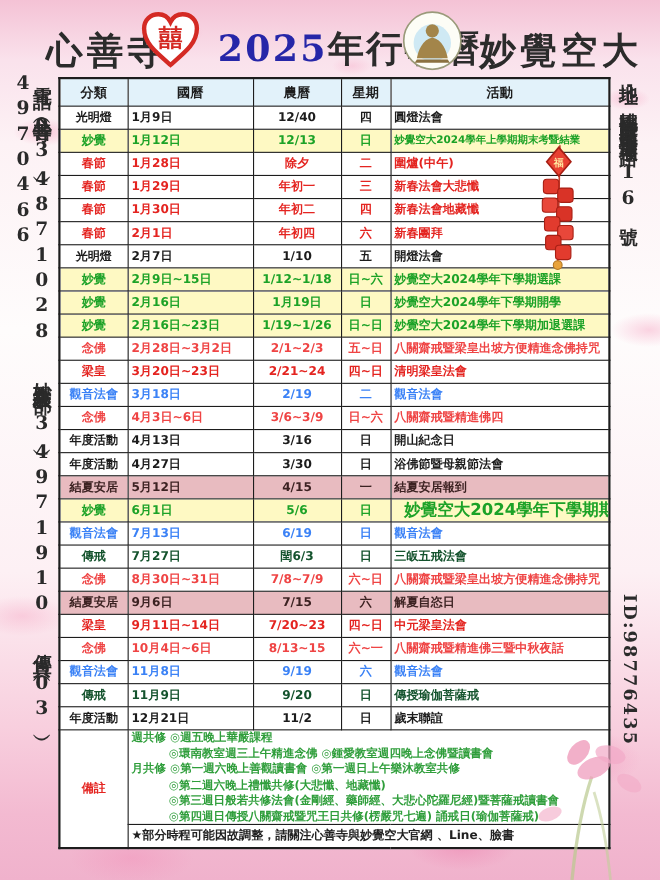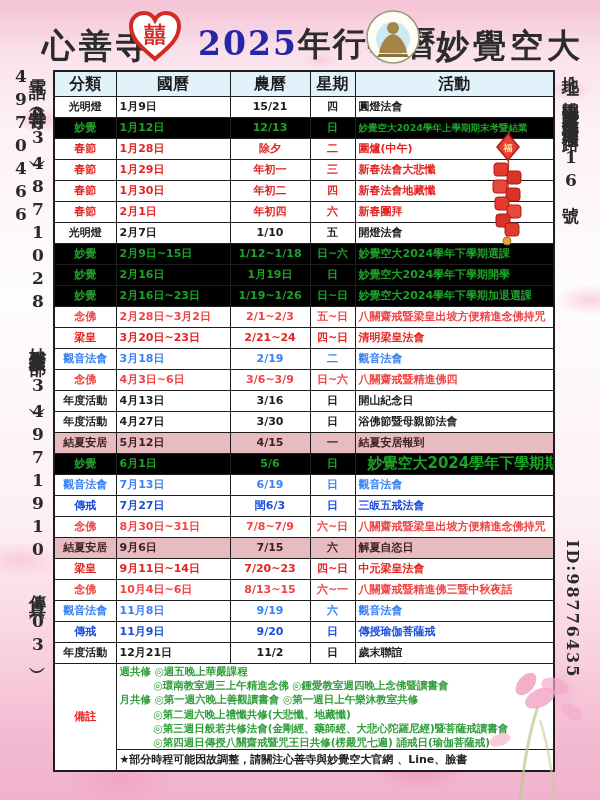--- a/index.html
+++ b/index.html
@@ -29,30 +29,30 @@
   .v-id{text-orientation:mixed;letter-spacing:2px;}
   table.cal{
     position:absolute;left:53px;top:70px;width:500px;
     border-collapse:collapse;table-layout:fixed;background:#ffffff;
     border:2px solid #1d1d1d;
   }
   table.cal td,table.cal th{
     border:1.5px solid #1d1d1d;padding:0 3px;height:20px;line-height:1.05;
     font-size:11px;font-weight:bold;white-space:nowrap;overflow:hidden;
   }
-  table.cal th{background:#e2f2fa;color:#1d1d1d;font-size:16px;height:24px;text-align:center;font-weight:bold;}
+  table.cal th{background:#e2f2fa;color:#1d1d1d;font-size:12px;height:24px;text-align:center;font-weight:bold;}
   td.c-cat,td.c-lunar,td.c-week{text-align:center;}
   td.c-solar{text-align:left;padding-left:10px;}
   td.c-act{text-align:left;padding-left:8px;}
   tr.r-plain{color:#1c1c1c;}
   tr.r-festival{color:#e42420;}
-  tr.r-miaojue{background:#000000;color:#1ca227;}
+  tr.r-miaojue{background:#fef9c3;color:#1ca227;}
   tr.r-nianfo{color:#ef4444;}
   tr.r-guanyin{color:#3b82f6;}
-  tr.r-chuanjie{color:#1d4ed8;}
+  tr.r-chuanjie{color:#14532d;}
   tr.r-anju{background:#e8bbc0;color:#3c2222;}
   td.notes-label{color:#e42420;font-size:13px;text-align:center;}
   td.notes-body{height:auto;white-space:normal;padding:3px 4px 4px 6px;}
   .note-line{color:#2f9e3b;font-size:10.5px;font-weight:bold;line-height:1.35;white-space:nowrap;}
   .note-indent{padding-left:34px;}
   .note-gap{margin-top:0;}
   td.footer-note{color:#222;font-size:11px;text-align:left;padding:5px 4px 5px 6px;height:24px;}
   .heart-glyph{font-family:"DejaVu Serif",serif;}
   .fire{position:absolute;left:485px;top:130px;z-index:5;}
   .flower-art{position:absolute;pointer-events:none;}
@@ -104,21 +104,21 @@
         <th>國曆</th>
         <th>農曆</th>
         <th>星期</th>
         <th>活動</th>
       </tr>
   </thead>
   <tbody id="cal-body">
       <tr class="r-plain">
         <td class="c-cat">光明燈</td>
         <td class="c-solar">1月9日</td>
-        <td class="c-lunar">15/21</td>
+        <td class="c-lunar">12/40</td>
         <td class="c-week">四</td>
         <td class="c-act">圓燈法會</td>
       </tr>
       <tr class="r-miaojue">
         <td class="c-cat">妙覺</td>
         <td class="c-solar">1月12日</td>
         <td class="c-lunar">12/13</td>
         <td class="c-week">日</td>
         <td class="c-act" style="font-size: 9.5px;">妙覺空大2024學年上學期期末考暨結業</td>
       </tr>

